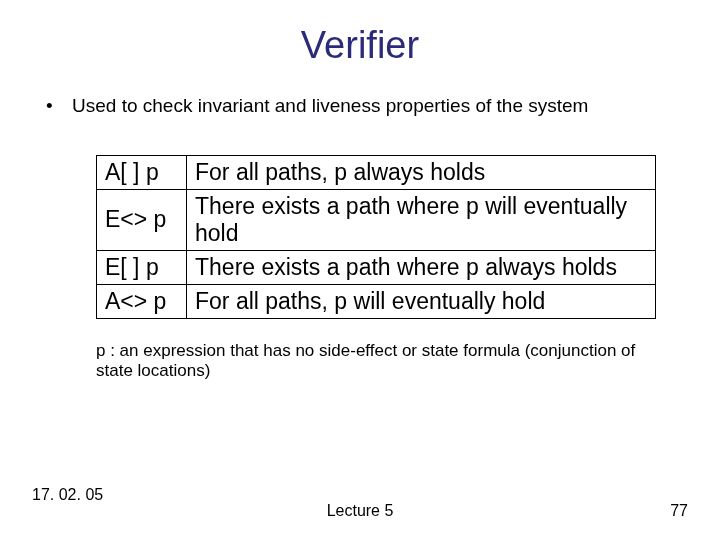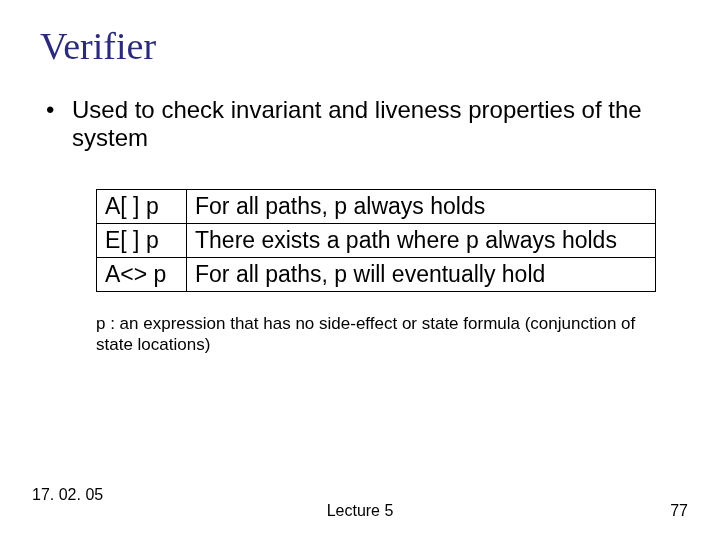--- a/index.html
+++ b/index.html
@@ -1,20 +1,20 @@
 <!DOCTYPE html>
 <html><head>
 <meta charset="utf-8">
 <style>
   * { margin: 0; padding: 0; box-sizing: border-box; }
   html, body { width: 720px; height: 540px; background: #fff; font-family: Arial, Helvetica, sans-serif; color: #000; }
   .slide { width: 720px; height: 540px; position: relative; padding: 18px 40px 20px 40px; }
-  .title { font-size: 38px; font-weight: 400; color: #2b2b7a; margin-top: 6px; margin-bottom: 28px; font-family: Liberation Serif, serif; }
+  .title { text-align: center; font-size: 38px; font-weight: 400; color: #2b2b7a; margin-top: 6px; margin-bottom: 28px; font-family: Liberation Sans, sans-serif; }
   .bullets { list-style: none; margin: 0 0 0 6px; padding: 0; }
-  .bullets > li { font-size: 24px; line-height: 1.15; margin-bottom: 6px; position: relative; padding-left: 26px; }
+  .bullets > li { font-size: 19px; line-height: 1.15; margin-bottom: 6px; position: relative; padding-left: 26px; }
   .bullets > li::before { content: "•"; position: absolute; left: 0; top: 0; }
   .table-wrap { margin: 38px 0 0 56px; width: 560px; }
   table { border-collapse: collapse; width: 100%; }
   td { border: 1.5px solid #000; font-size: 23px; padding: 3px 6px 3px 8px; vertical-align: middle; height: 26px; }
   td.op { width: 90px; }
   .note { font-size: 17px; line-height: 1.2; margin: 22px 0 0 56px; width: 560px; }
   .footer { position: absolute; left: 0; right: 0; bottom: 20px; height: 20px; }
   .f-left { position: absolute; left: 32px; bottom: 16px; font-size: 16px; }
   .f-center { position: absolute; left: 0; right: 0; text-align: center; bottom: 0; font-size: 16px; }
   .f-right { position: absolute; right: 32px; bottom: 0; font-size: 16px; text-align: center; }
@@ -31,20 +31,24 @@
   </ul>
 
   <div class="table-wrap">
     <table>
       <tbody>
           <tr>
         <td class="op">A[ ] p</td>
         <td>For all paths, p always holds</td>
       </tr>
       <tr>
+        <td class="op">E&lt;&gt; p</td>
+        <td>There exists a path where p will eventually hold</td>
+      </tr>
+      <tr>
         <td class="op">E[ ] p</td>
         <td>There exists a path where p always holds</td>
       </tr>
       <tr>
         <td class="op">A&lt;&gt; p</td>
         <td>For all paths, p will eventually hold</td>
       </tr>
     </tbody>
       </table>
   </div>

